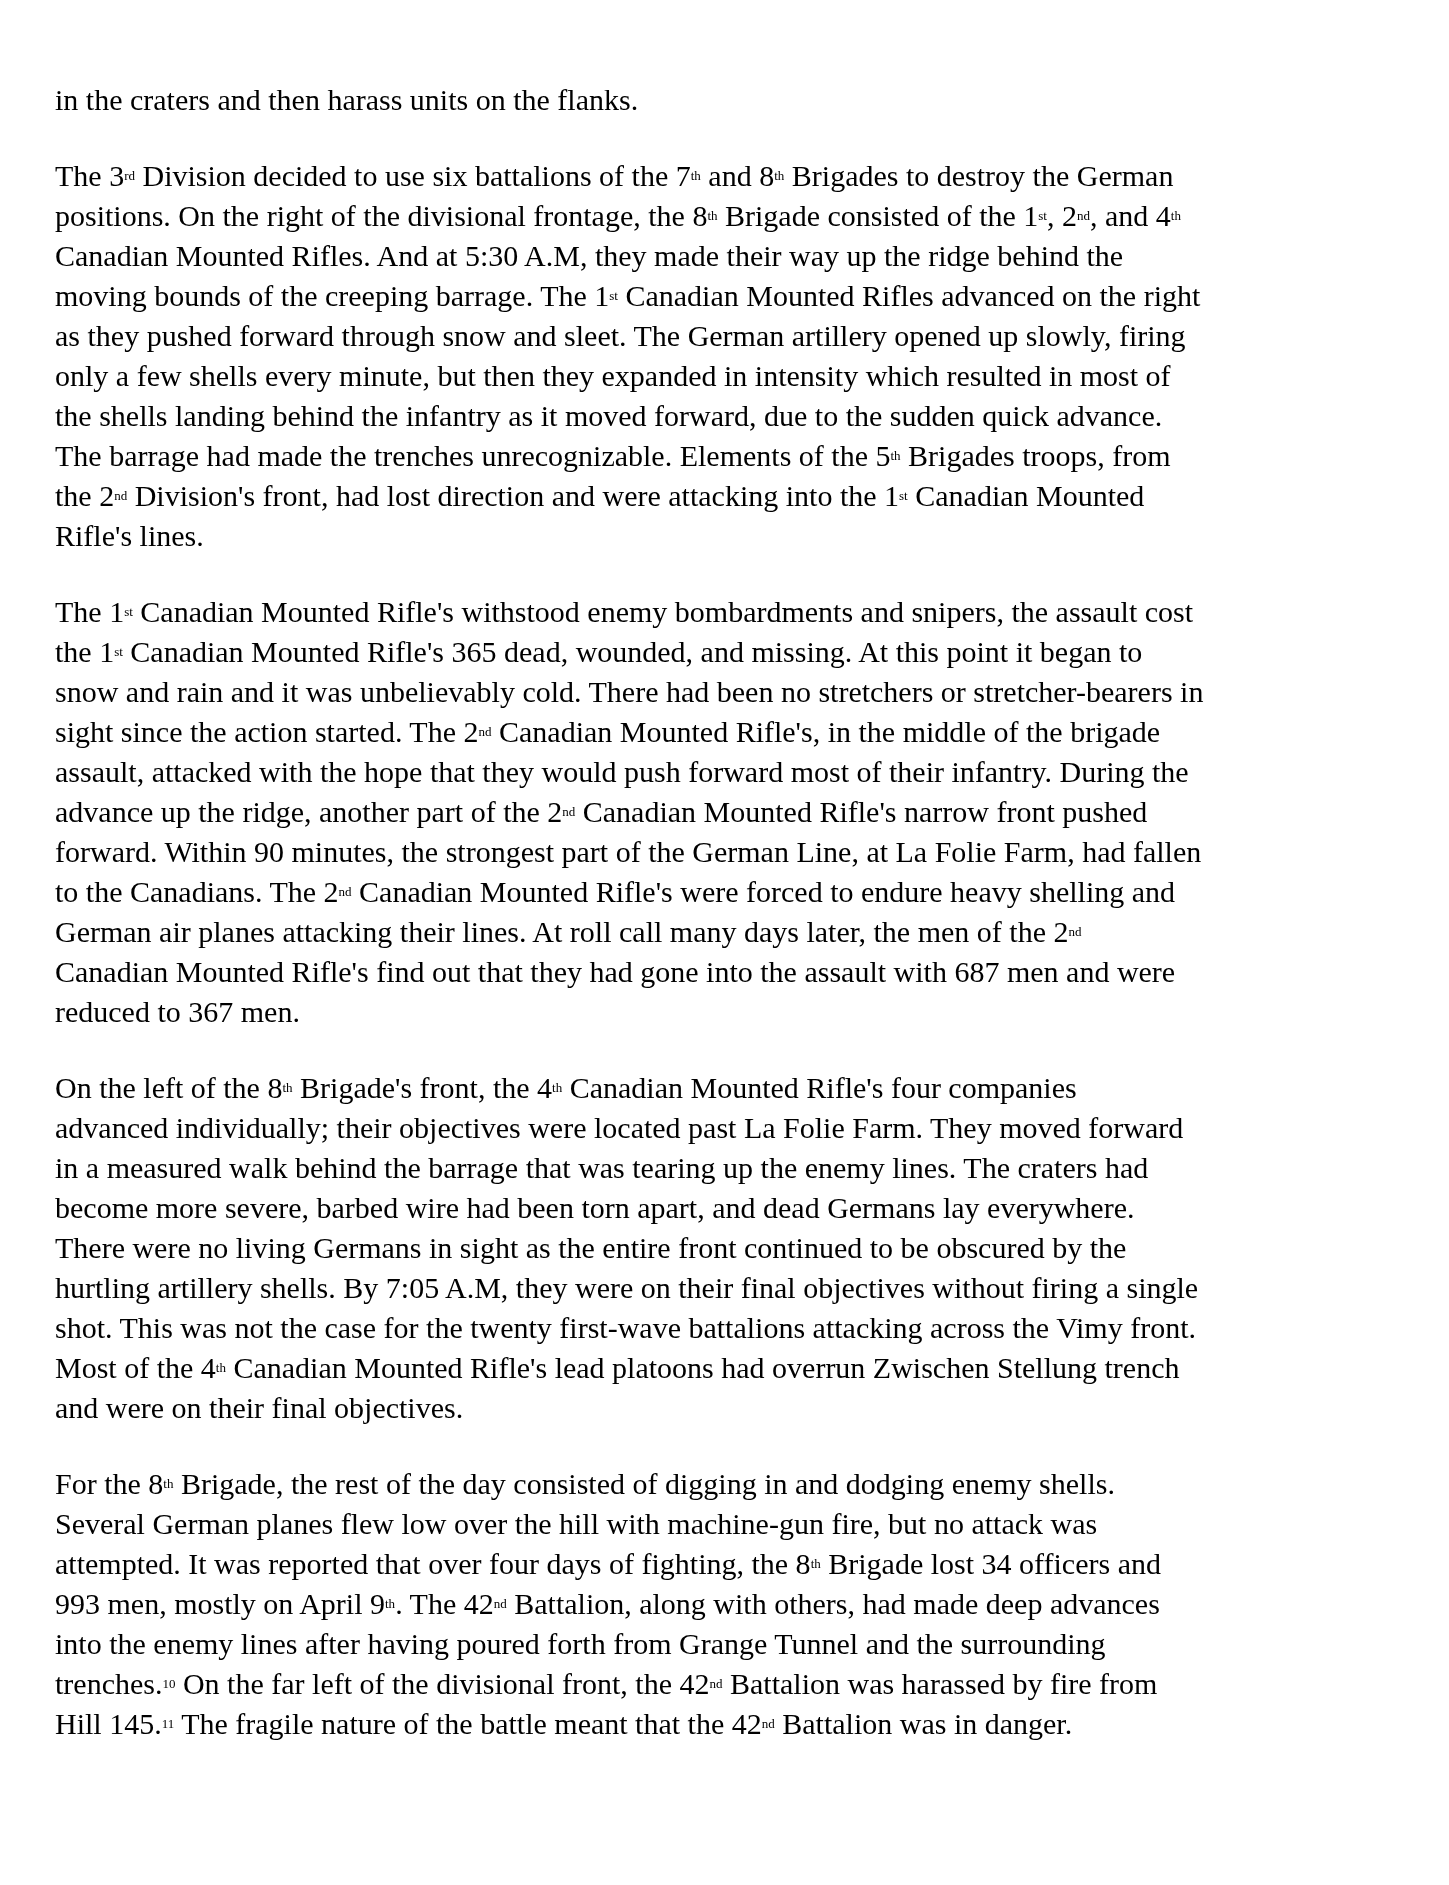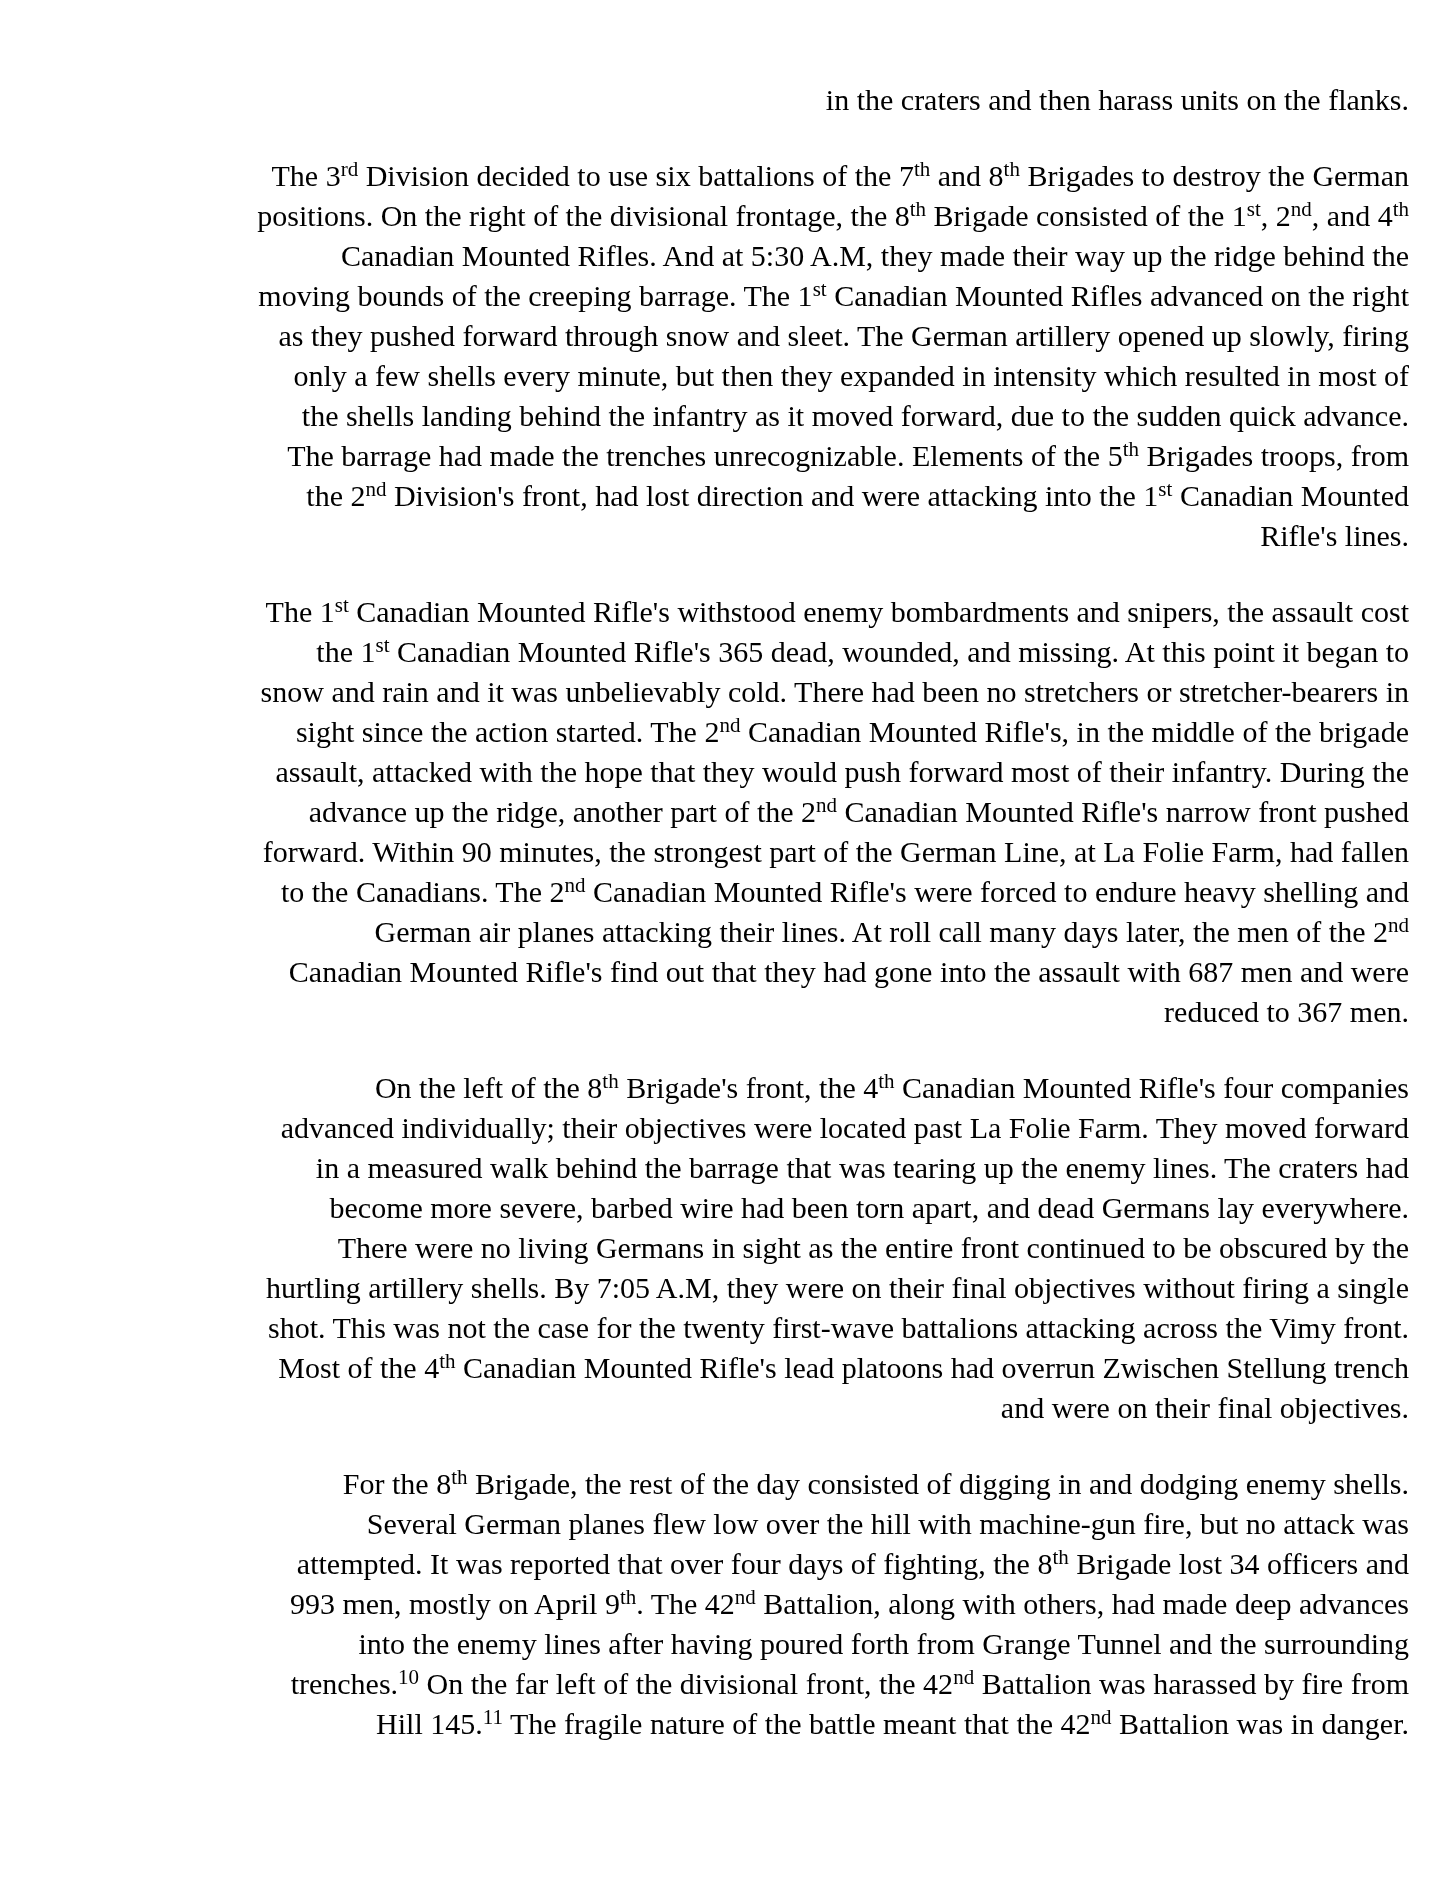--- a/index.html
+++ b/index.html
@@ -18,28 +18,28 @@
     height: 1885px;
     background: #ffffff;
     box-sizing: border-box;
   }
   .text-block {
     padding: 80px 40px 0 55px;
     font-family: "Liberation Serif", "DejaVu Serif", serif;
     font-size: 30px;
     line-height: 40px;
     color: #000000;
-    text-align: right;
+    text-align: left;
   }
   .para {
     margin: 0 0 36px 0;
     white-space: nowrap;
   }
   sup.sup {
-    font-size: 21px;
+    font-size: 13px;
     line-height: 0;
     vertical-align: baseline;
     position: relative;
     top: -0.48em;
   }
 </style>
 </head>
 <body>
 
 <main class="page">

